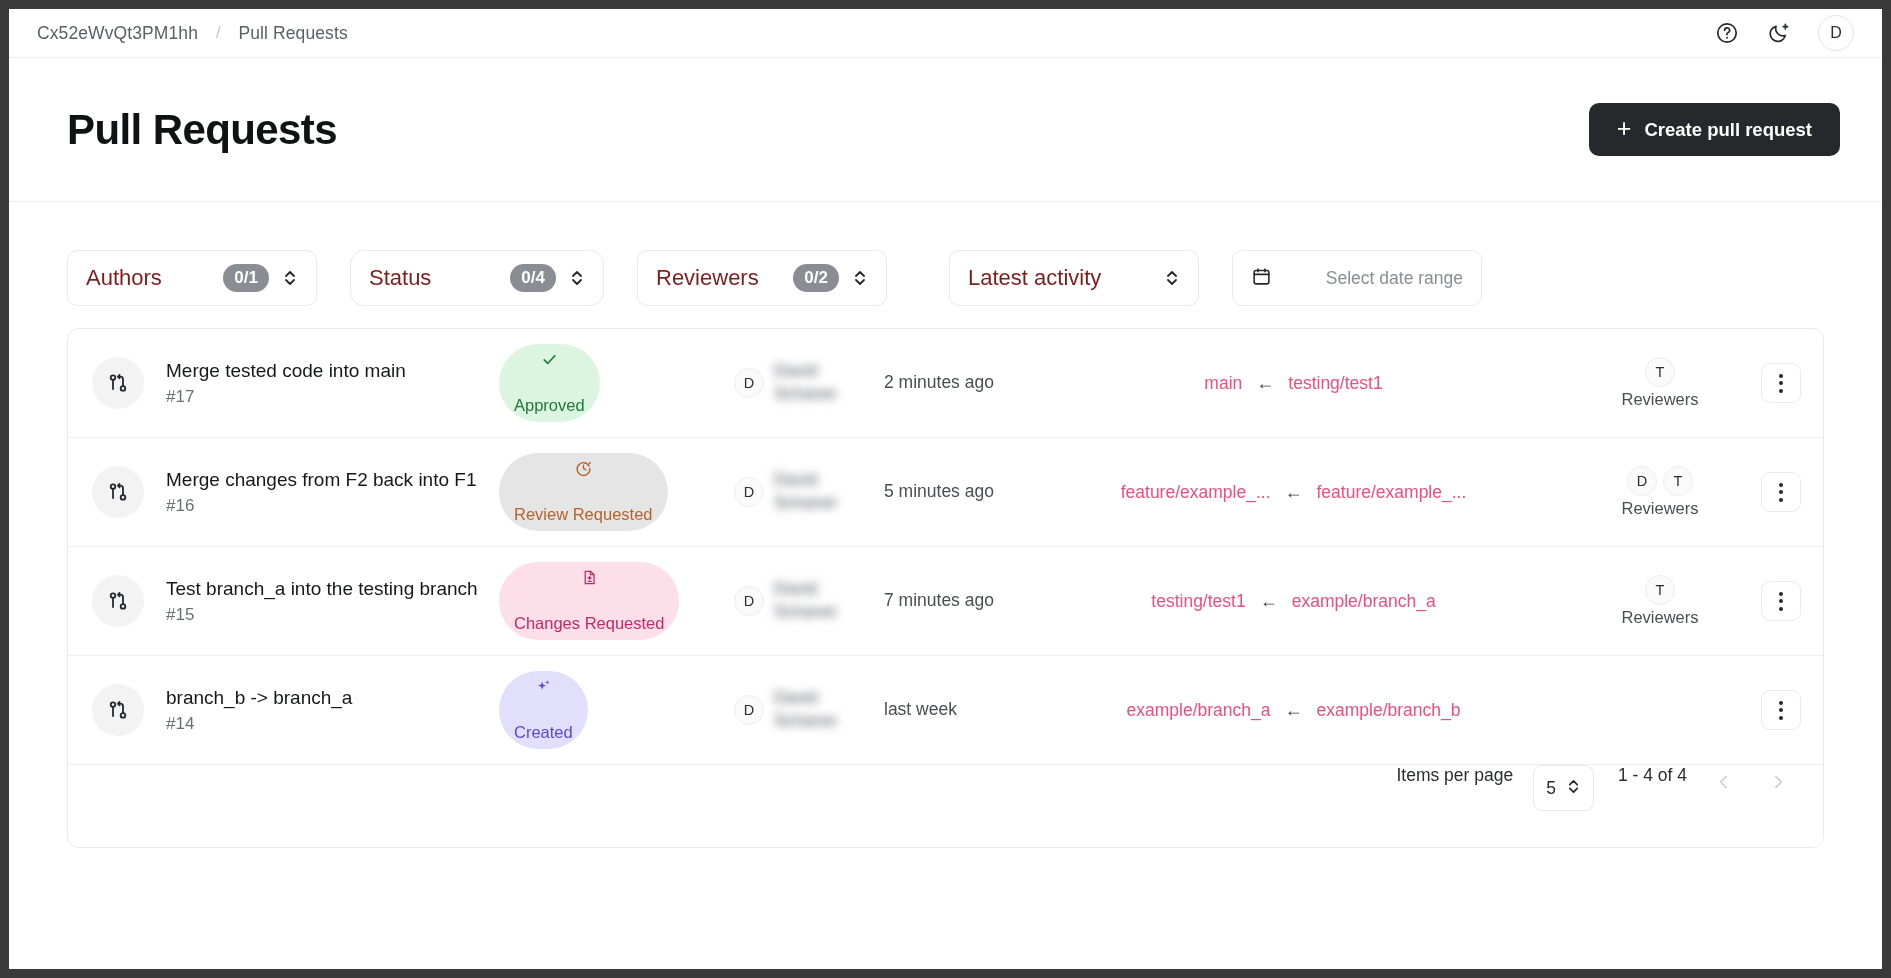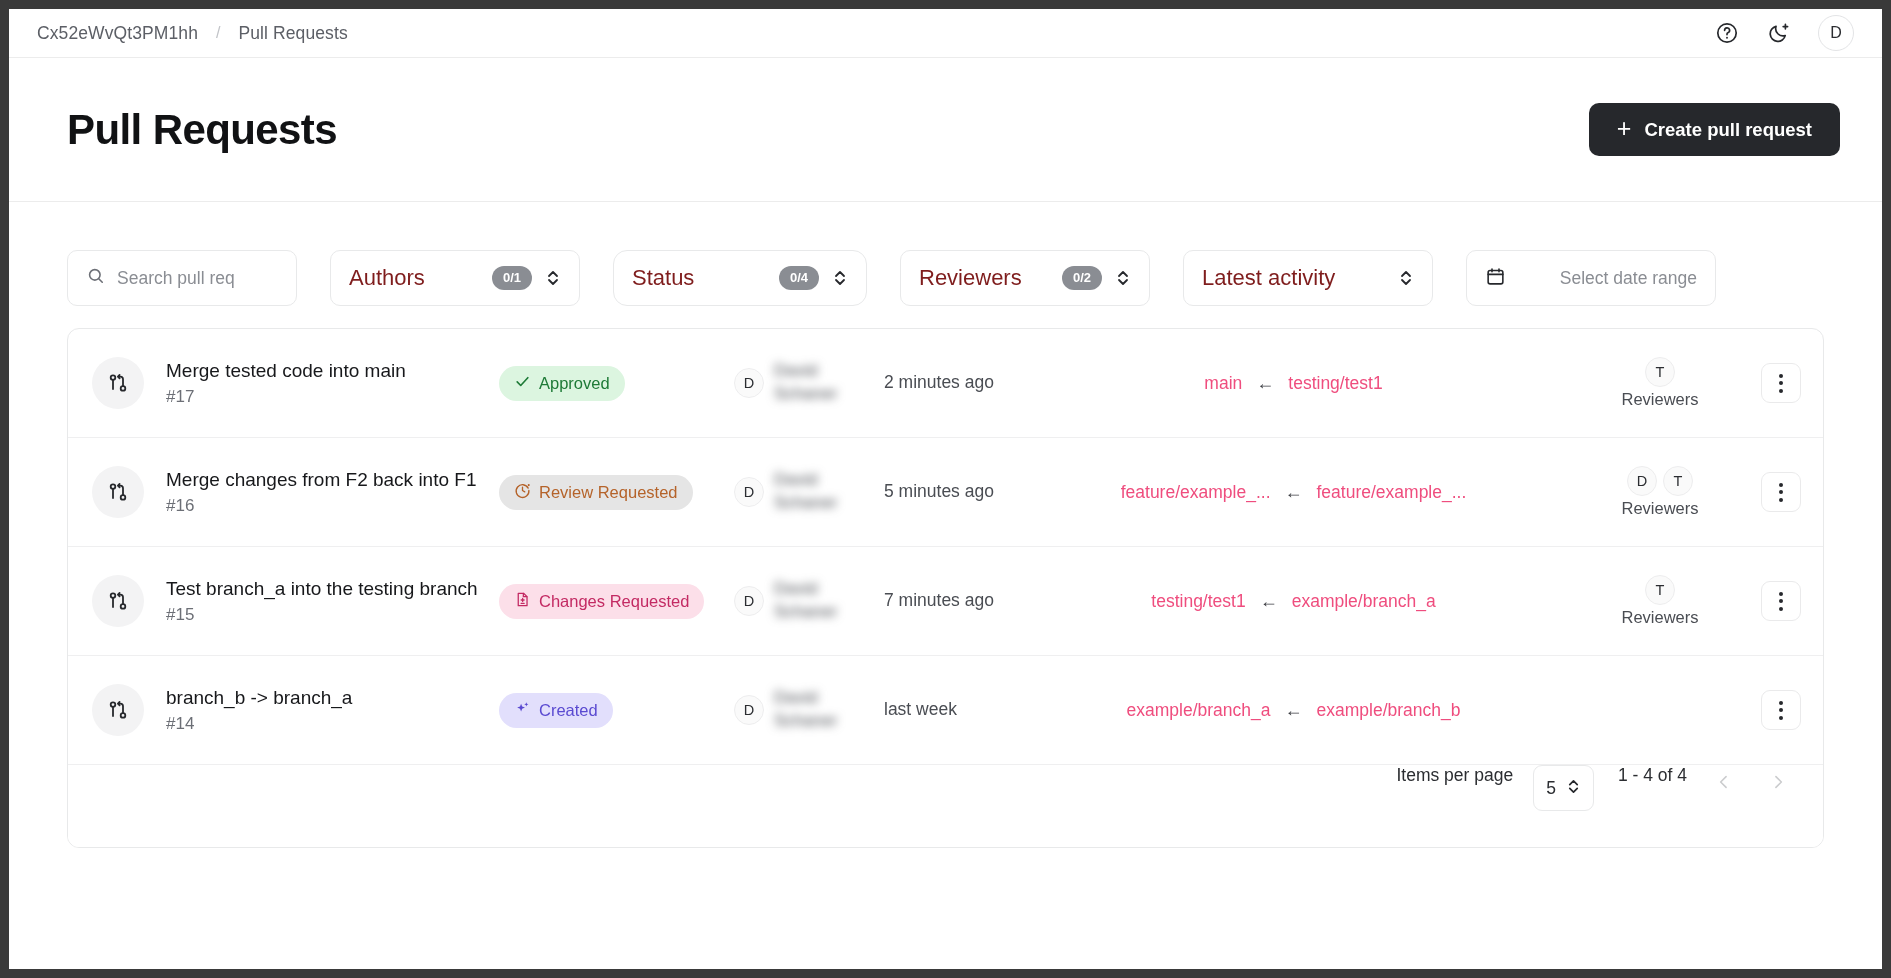--- a/index.html
+++ b/index.html
@@ -62,28 +62,28 @@
   .filters { display: flex; gap: 33px; margin-bottom: 22px; }
   .filter {
     height: 56px; border: 1px solid #e8e9ea; border-radius: 10px;
     background: #fff; display: flex; align-items: center;
     padding: 0 18px; cursor: pointer;
   }
   .filter.search { width: 230px; gap: 11px; }
   .filter.authors { width: 250px; }
   .filter.status { width: 254px; border-radius: 14px; }
   .filter.reviewers { width: 250px; }
-  .filter.activity { width: 250px; }
+  .filter.activity { width: 250px; margin-left: 29px; }
   .filter.daterange { width: 250px; gap: 14px; justify-content: space-between; }
   .filter-label { font-size: 22px; color: #7f1d1d; }
   .filter-ph { font-size: 17.5px; color: #8a8d93; }
   .count-badge {
     margin-left: auto;
     background: #8a8d93; color: #fff;
-    border-radius: 999px; font-size: 13px; font-weight: 600;
+    border-radius: 999px; font-size: 17px; font-weight: 600;
     padding: 4px 11px; line-height: 1.2;
   }
   .chev-ud { margin-left: 13px; display: flex; }
   .chev-solo { margin-left: auto; display: flex; }
 
   
   .table {
     border: 1px solid #e8e9ea; border-radius: 12px;
     background: #fff; overflow: hidden;
   }
@@ -99,23 +99,23 @@
     width: 52px; height: 52px; border-radius: 50%;
     background: #f3f3f4; flex: none;
     display: flex; align-items: center; justify-content: center;
   }
   .col-title { width: 355px; padding-left: 22px; flex: none; }
   .pr-title { font-size: 19px; color: #17181b; line-height: 1.3; }
   .pr-num { font-size: 17px; color: #6c6f76; margin-top: 3px; }
 
   .col-status { width: 235px; flex: none; display: flex; }
   .badge {
-    display: inline-flex; align-items: center; gap: 8px;
+    display: inline-flex; align-items: center; gap: 24px;
     border-radius: 999px; padding: 7px 15px;
-    font-size: 16.5px; font-weight: 500; white-space: nowrap;
+    font-size: 16.5px; font-weight: 500; white-space: nowrap; flex-direction: column;
   }
   .badge.approved { background: #dcf5e0; color: #1e7a37; }
   .badge.review   { background: #e5e5e5; color: #b5632a; }
   .badge.changes  { background: #fcdfe9; color: #c32a63; }
   .badge.created  { background: #e2dffc; color: #5a4ad1; }
 
   .col-author { width: 150px; flex: none; display: flex; align-items: center; gap: 10px; }
   .avatar-sm {
     width: 30px; height: 30px; border-radius: 50%;
     border: 1px solid #ededee; background: #fafafa; flex: none;
@@ -195,29 +195,20 @@
     <button class="create-btn">
       <span class="plus-glyph">+</span>
       <span>Create pull request</span>
     </button>
   </div>
 
   <div class="body-area">
 
     <div class="filters">
 
-      <div class="filter search">
-        <span>
-          <svg width="20" height="20" viewBox="0 0 24 24" fill="none" stroke="#6c6f76" stroke-width="1.9">
-            <circle cx="10.6" cy="10.6" r="6.3"></circle>
-              <path d="M15.3 15.3l4.2 4.2" stroke-linecap="round"></path>
-          </svg>
-        </span>
-        <span class="filter-ph">Search pull req</span>
-      </div>
 
       <div class="filter authors">
         <span class="filter-label">Authors</span>
         <span class="count-badge">0/1</span>
         <span class="chev-ud">
           <svg width="16" height="20" viewBox="0 0 16 20" fill="none" stroke="#26282c" stroke-width="1.8" stroke-linecap="round" stroke-linejoin="round">
             <path d="M4 8l4-4 4 4"></path>
               <path d="M4 12l4 4 4-4"></path>
           </svg>
         </span>

